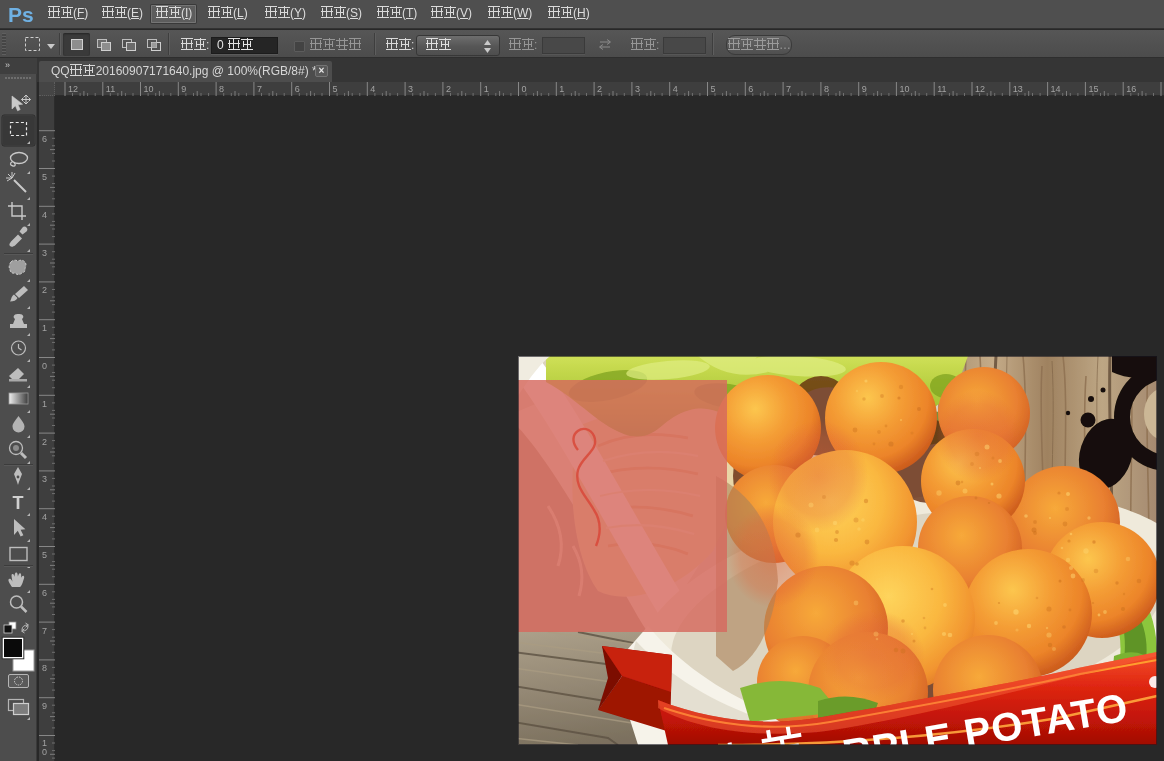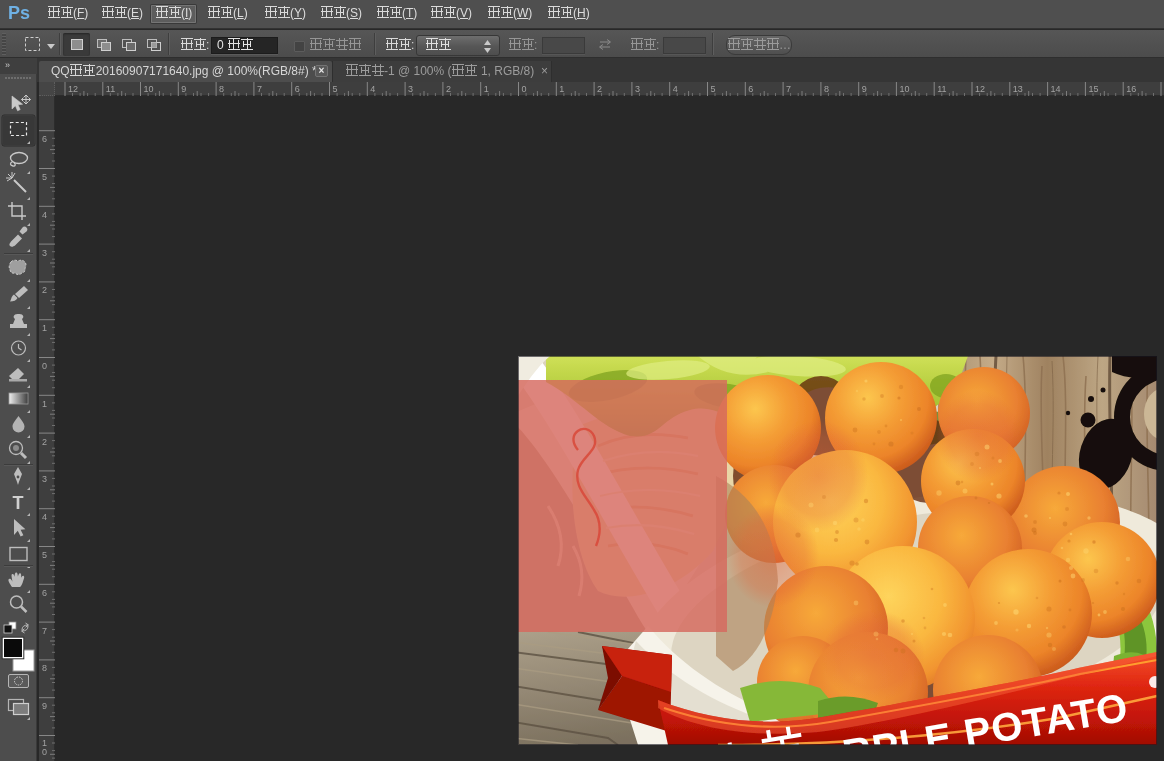--- a/index.html
+++ b/index.html
@@ -29,21 +29,21 @@
  linear-gradient(var(--c),var(--c)) 2px 11px/9px 1px,
  linear-gradient(var(--c),var(--c)) 3px 0px/1px 10px,
  linear-gradient(var(--c),var(--c)) 8px 0px/1px 12px;
  background-repeat:no-repeat}
 
 #menubar{position:absolute;left:0;top:0;width:1164px;height:29px;background:#4f4f4f;
  border-bottom:1px solid #323232}
 .mi{position:absolute;top:5px;height:18px;line-height:17px;font-size:12px;color:#dcdcdc;
  padding:0 4px;white-space:nowrap}
 .mi u{text-decoration:underline}
-#ps{position:absolute;left:8px;top:3px;font-size:18px;font-weight:bold;color:#6fb1e4;
+#ps{position:absolute;left:8px;top:3px;font-size:21px;font-weight:bold;color:#6fb1e4;
  letter-spacing:0px}
 .mi.sel{background:#5d5d5d;box-shadow:inset 0 0 0 1px #757575,0 0 0 1px #393939;border-radius:1px}
 
 #optbar{position:absolute;left:0;top:30px;width:1164px;height:28px;
  background:linear-gradient(#565656,#4c4c4c);border-bottom:1px solid #2e2e2e}
 .ob{position:absolute;font-size:12px;color:#d4d4d4;white-space:nowrap}
 .dim{color:#969696}
 .vsep{position:absolute;top:33px;width:1px;height:22px;background:#3e3e3e;box-shadow:1px 0 0 #5e5e5e}
 #feaIn{position:absolute;left:211px;top:37px;width:67px;height:17px;background:#252525;
  border:1px solid #1c1c1c;box-shadow:0 1px 0 #5a5a5a;color:#e4e4e4;font-size:12px;line-height:15px;padding-left:5px}
@@ -132,21 +132,20 @@
       <path d="M3 3 H13 M10 0.5 L13.5 3 L10 5.5" stroke="#8a8a8a" fill="none"></path>
       <path d="M13 8 H3 M6 5.5 L2.5 8 L6 10.5" stroke="#8a8a8a" fill="none"></path>
     </svg>
     <div class="ob dim" style="left:630px;top:38px"><i class="hz" style="--c:#969696"></i><i class="hz b" style="--c:#969696"></i>:</div>
     <div class="din" style="left:663px"></div>
     <div class="vsep" style="left:712px"></div>
     <div id="refine"><i class="hz" style="--c:#9b9b9b"></i><i class="hz b" style="--c:#9b9b9b"></i><i class="hz c" style="--c:#9b9b9b"></i><i class="hz" style="--c:#9b9b9b"></i>…</div>
     <div id="tabbar"></div>
     <div class="tab" id="tab1">QQ<i class="hz" style="--c:#d6d6d6"></i><i class="hz b" style="--c:#d6d6d6"></i>20160907171640.jpg @ 100%(RGB/8#) *</div>
     <div id="t1x">×</div>
-    <div class="tab" id="tab2"><i class="hz" style="--c:#9c9c9c"></i><i class="hz b" style="--c:#9c9c9c"></i><i class="hz c" style="--c:#9c9c9c"></i>-1 @ 100% (<i class="hz" style="--c:#9c9c9c"></i><i class="hz b" style="--c:#9c9c9c"></i> 1, RGB/8) &nbsp;×</div>
     <div id="lcol"></div>
     <div id="lhead">»</div>
     <svg class="abs" style="left:0;top:74px" width="37" height="687" viewBox="0 0 37 687">
       <g fill="#6e6e6e">
         <rect x="5" y="3" width="2" height="2"></rect>
         <rect x="8" y="3" width="2" height="2"></rect>
         <rect x="11" y="3" width="2" height="2"></rect>
         <rect x="14" y="3" width="2" height="2"></rect>
         <rect x="17" y="3" width="2" height="2"></rect>
         <rect x="20" y="3" width="2" height="2"></rect>

